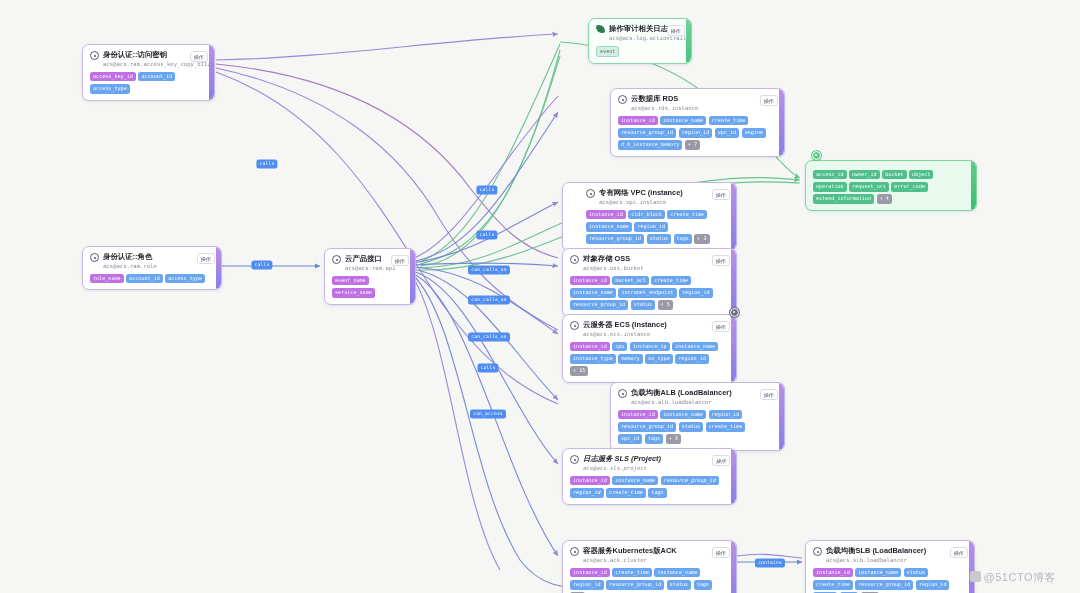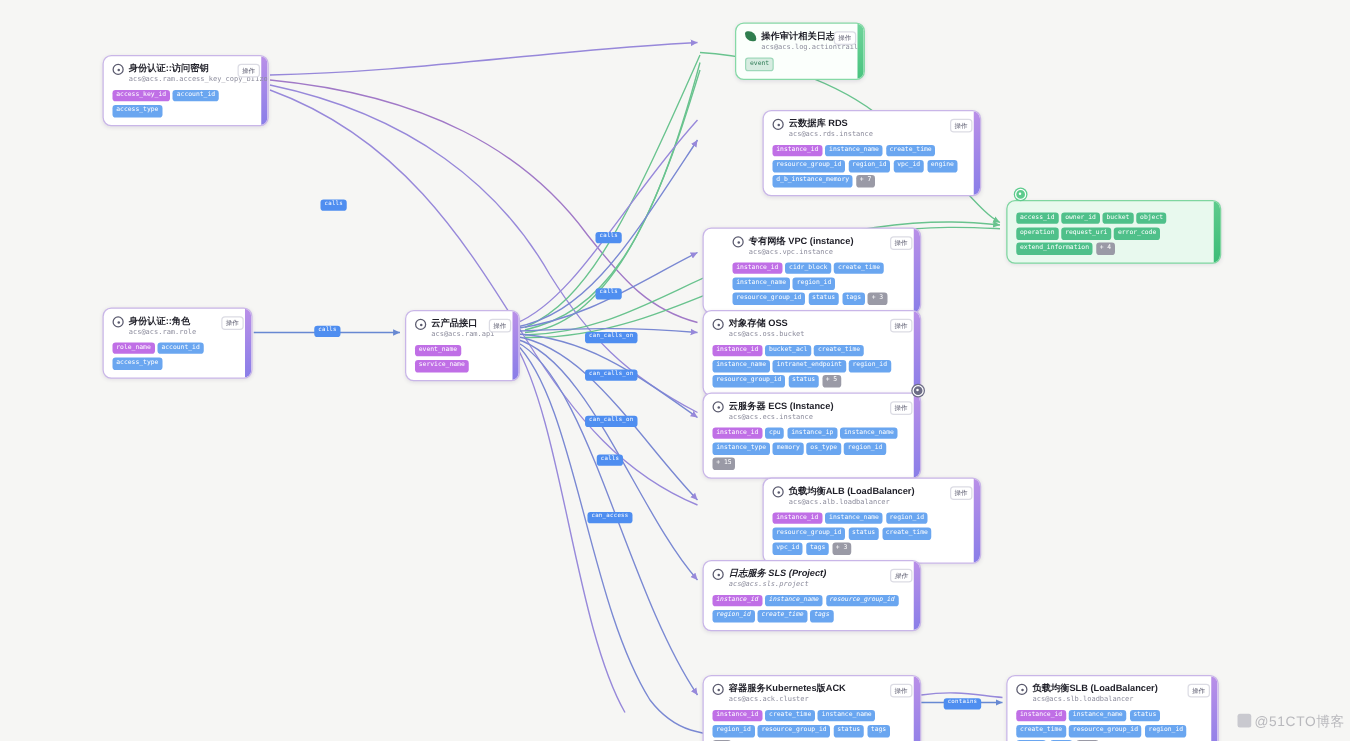--- a/index.html
+++ b/index.html
@@ -156,21 +156,21 @@
   }
   .handle::after {
     content: "";
     position: absolute; left: 2.2px; top: 2.2px;
     width: 2.2px; height: 2.2px;
     border-radius: 50%;
     background: #ffffff;
   }
   .watermark {
     position: absolute;
-    right: 4px; bottom: 8px;
+    right: 24px; bottom: 8px;
     font-size: 11px;
     color: #b9b9bd;
     letter-spacing: .5px;
   }
   .watermark .mark {
     display: inline-block;
     width: 11px; height: 11px;
     border-radius: 2px;
     background: #c9c9cf;
     margin-right: 3px;
@@ -392,21 +392,21 @@
           <span class="chip primary">instance_id</span>
           <span class="chip">create_time</span>
           <span class="chip">instance_name</span>
           <span class="chip">region_id</span>
           <span class="chip">resource_group_id</span>
           <span class="chip">status</span>
           <span class="chip">tags</span>
           <span class="chip more">+ 3</span>
         </div>
       </div>
-      <div class="node" style="left: 82px; top: 246px; width: 120px; min-height: 38px;">
+      <div class="node" style="left: 82px; top: 246px; width: 140px; min-height: 38px;">
         <div class="node-head">
           <span class="node-icon"></span>
           <div class="node-titles">
             <div class="node-title">身份认证::角色</div>
             <div class="node-sub">acs@acs.ram.role</div>
           </div>
           <div class="node-action">操作</div>
         </div>
         <div class="chips">
           <span class="chip primary">role_name</span>

